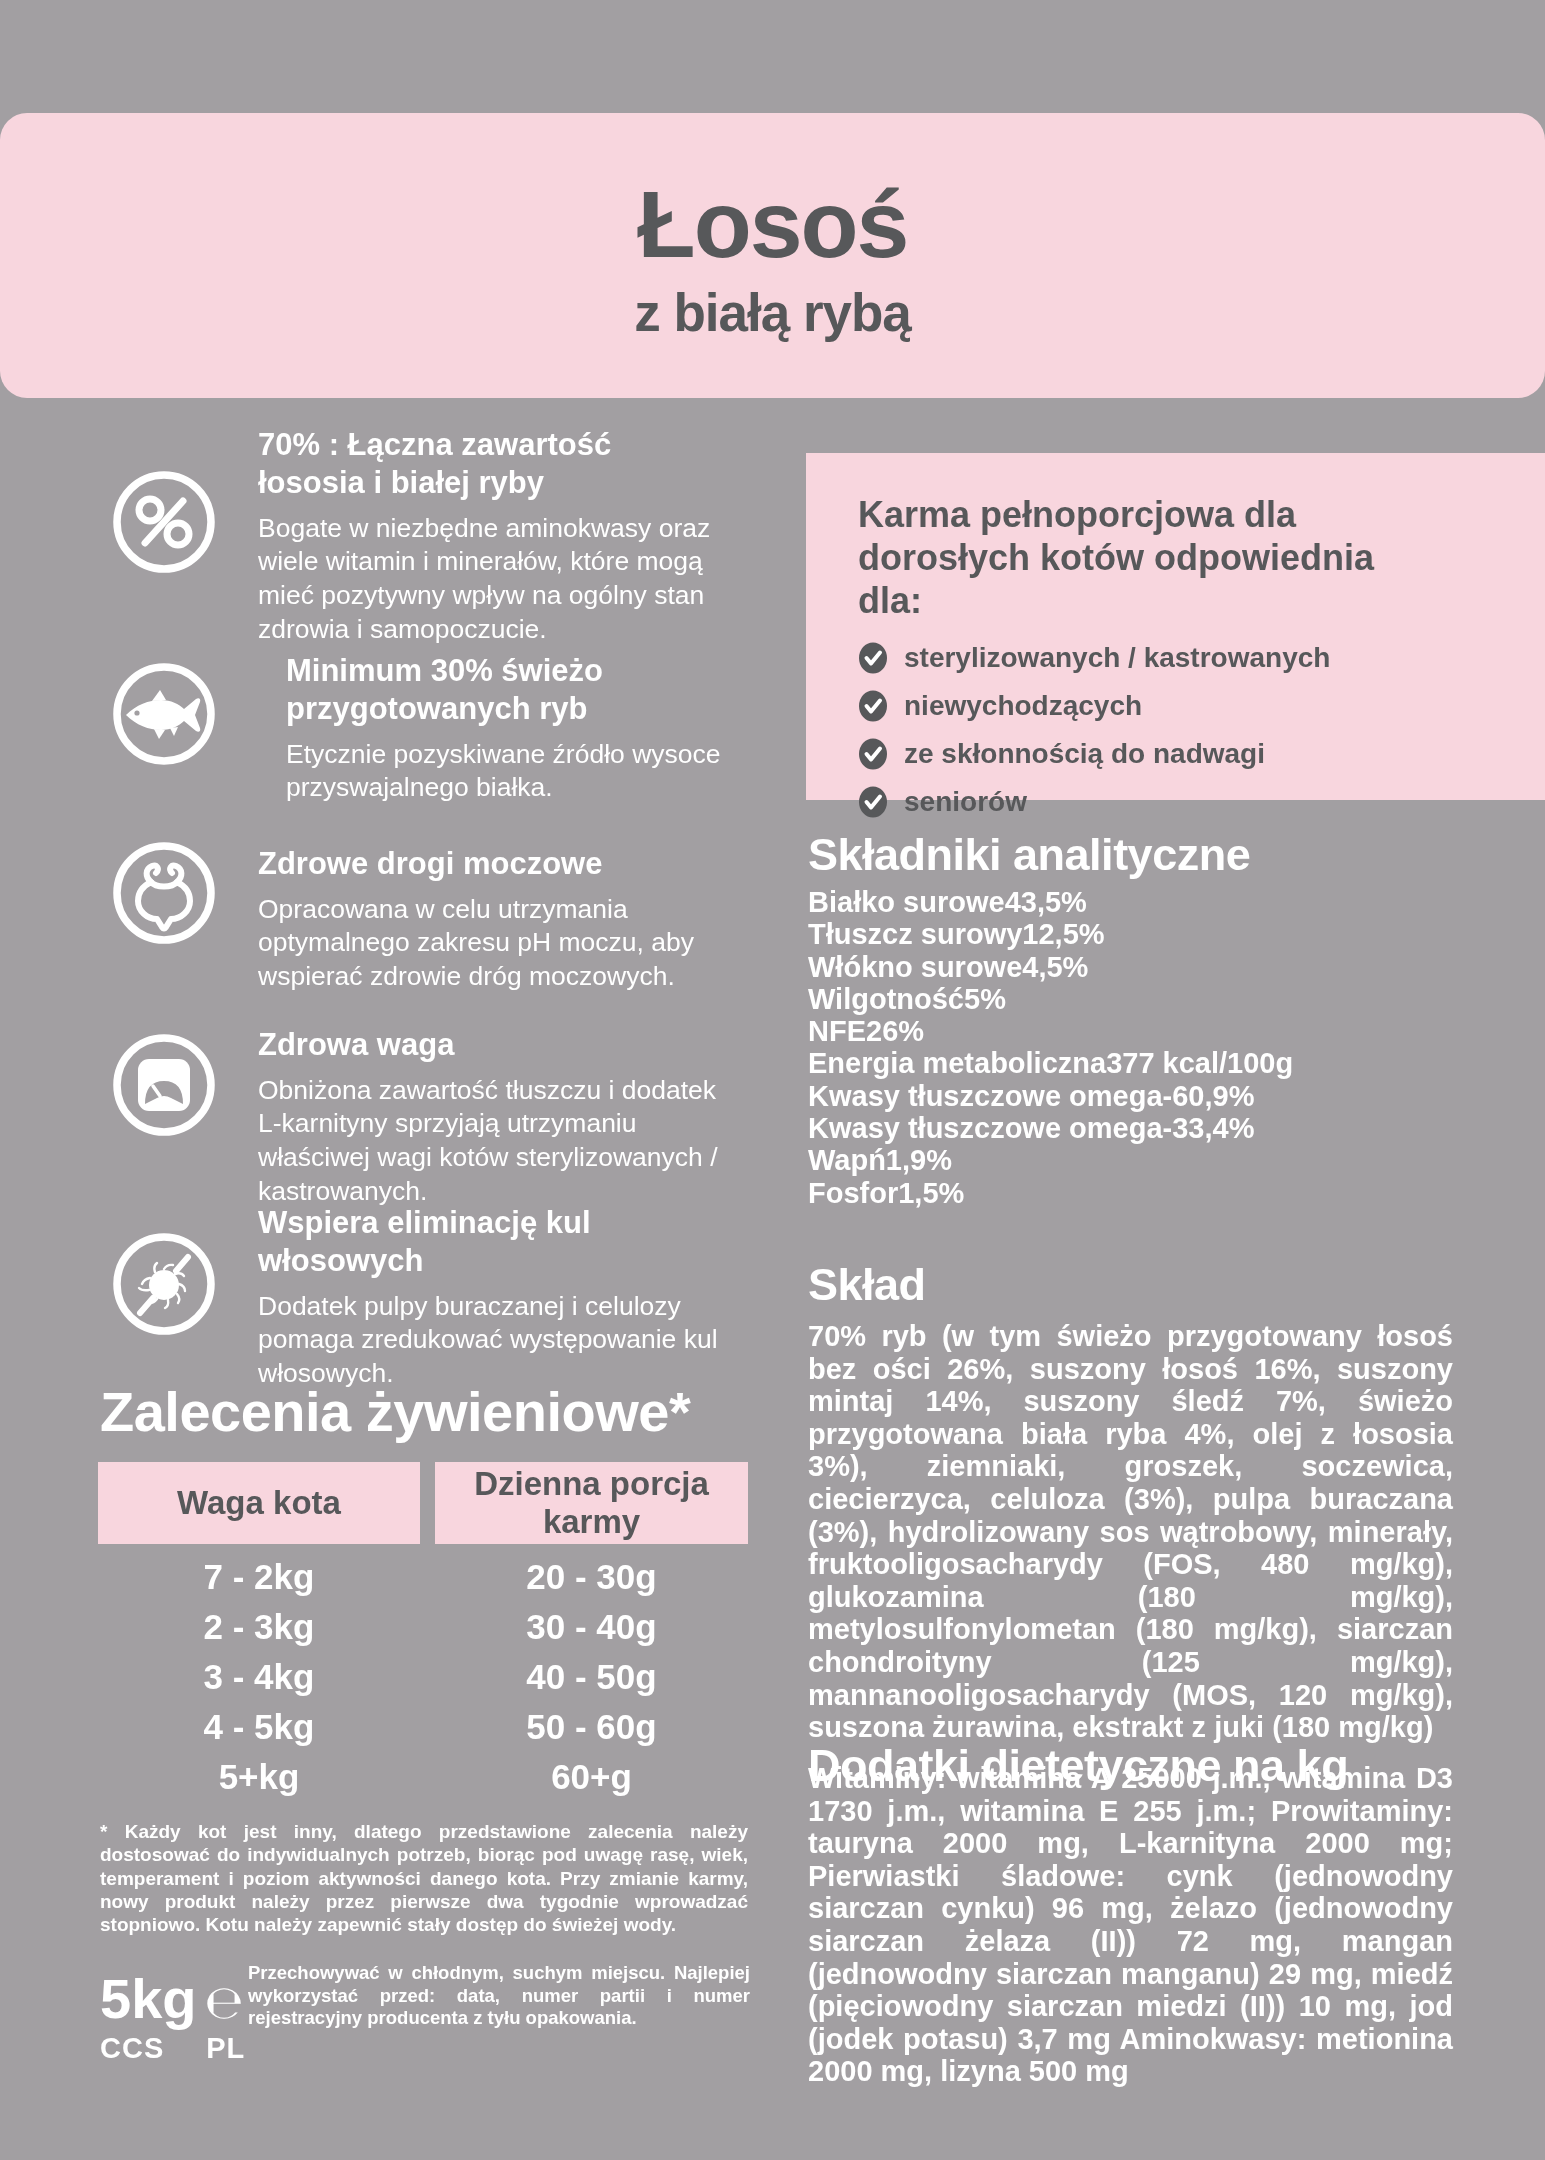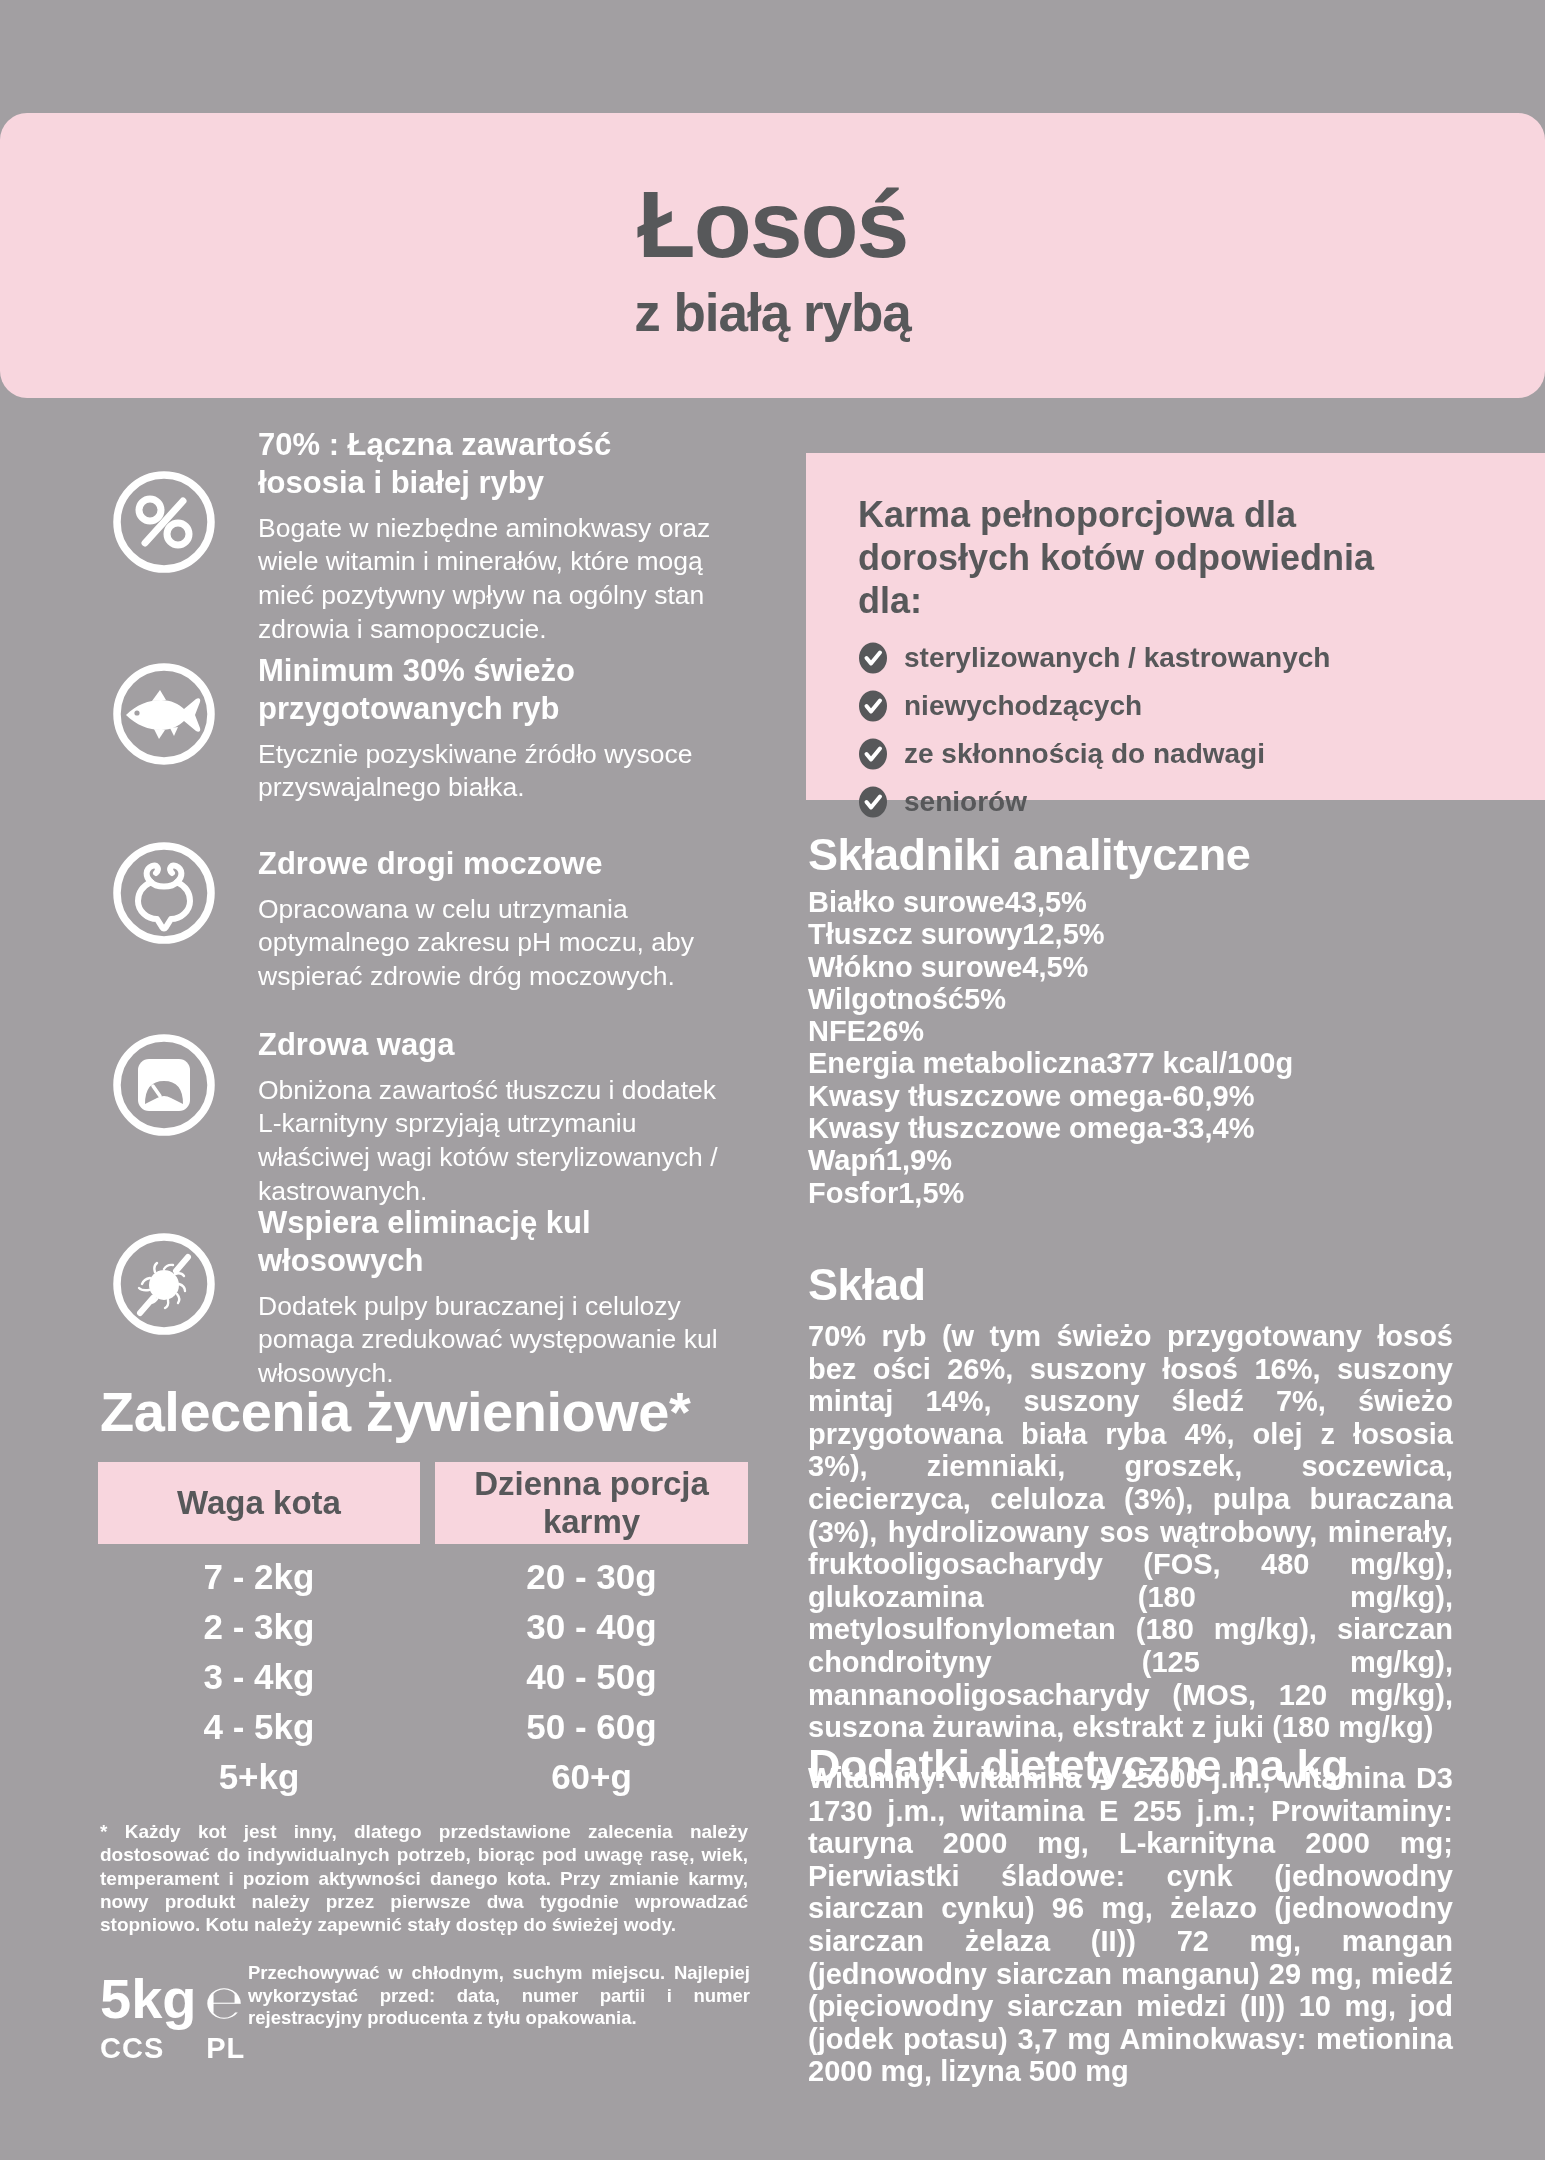--- a/index.html
+++ b/index.html
@@ -68,21 +68,21 @@
         <circle cx="38" cy="40" r="11" fill="none" stroke="#fff" stroke-width="7"></circle>
         <circle cx="66" cy="64" r="11" fill="none" stroke="#fff" stroke-width="7"></circle>
       </svg>
     </div>
     <div class="ftext">
       <h3>70% : Łączna zawartość łososia i białej ryby</h3>
       <p>Bogate w niezbędne aminokwasy oraz wiele witamin i minerałów, które mogą mieć pozytywny wpływ na ogólny stan zdrowia i samopoczucie.</p>
     </div>
   </div>
 
-  <div class="feature" style="top:652px;">
+  <div class="feature" style="top:652px;gap:28px;">
     <div class="icon-wrap" style="margin-top:10px;">
       <svg width="104" height="104" viewBox="0 0 104 104">
         <circle cx="52" cy="52" r="47" fill="none" stroke="#fff" stroke-width="7.5"></circle>
         <path d="M14,53 C24,43 37,38 49,38 C59,38 67,42 72,47 L84,37 C87,35 89,37 88,40 L83,53 L88,66 C89,69 87,71 84,69 L72,59 C67,64 59,68 49,68 C37,68 24,63 14,53 Z" fill="#fff"></path>
         <path d="M40,39 L48,28 L54,38 Z" fill="#fff"></path>
         <path d="M42,67 L47,77 L53,68 Z" fill="#fff"></path>
         <path d="M58,66 L62,74 L66,65 Z" fill="#fff"></path>
         <circle cx="25" cy="51" r="2.6" fill="#a29fa2"></circle>
       </svg>
     </div>

